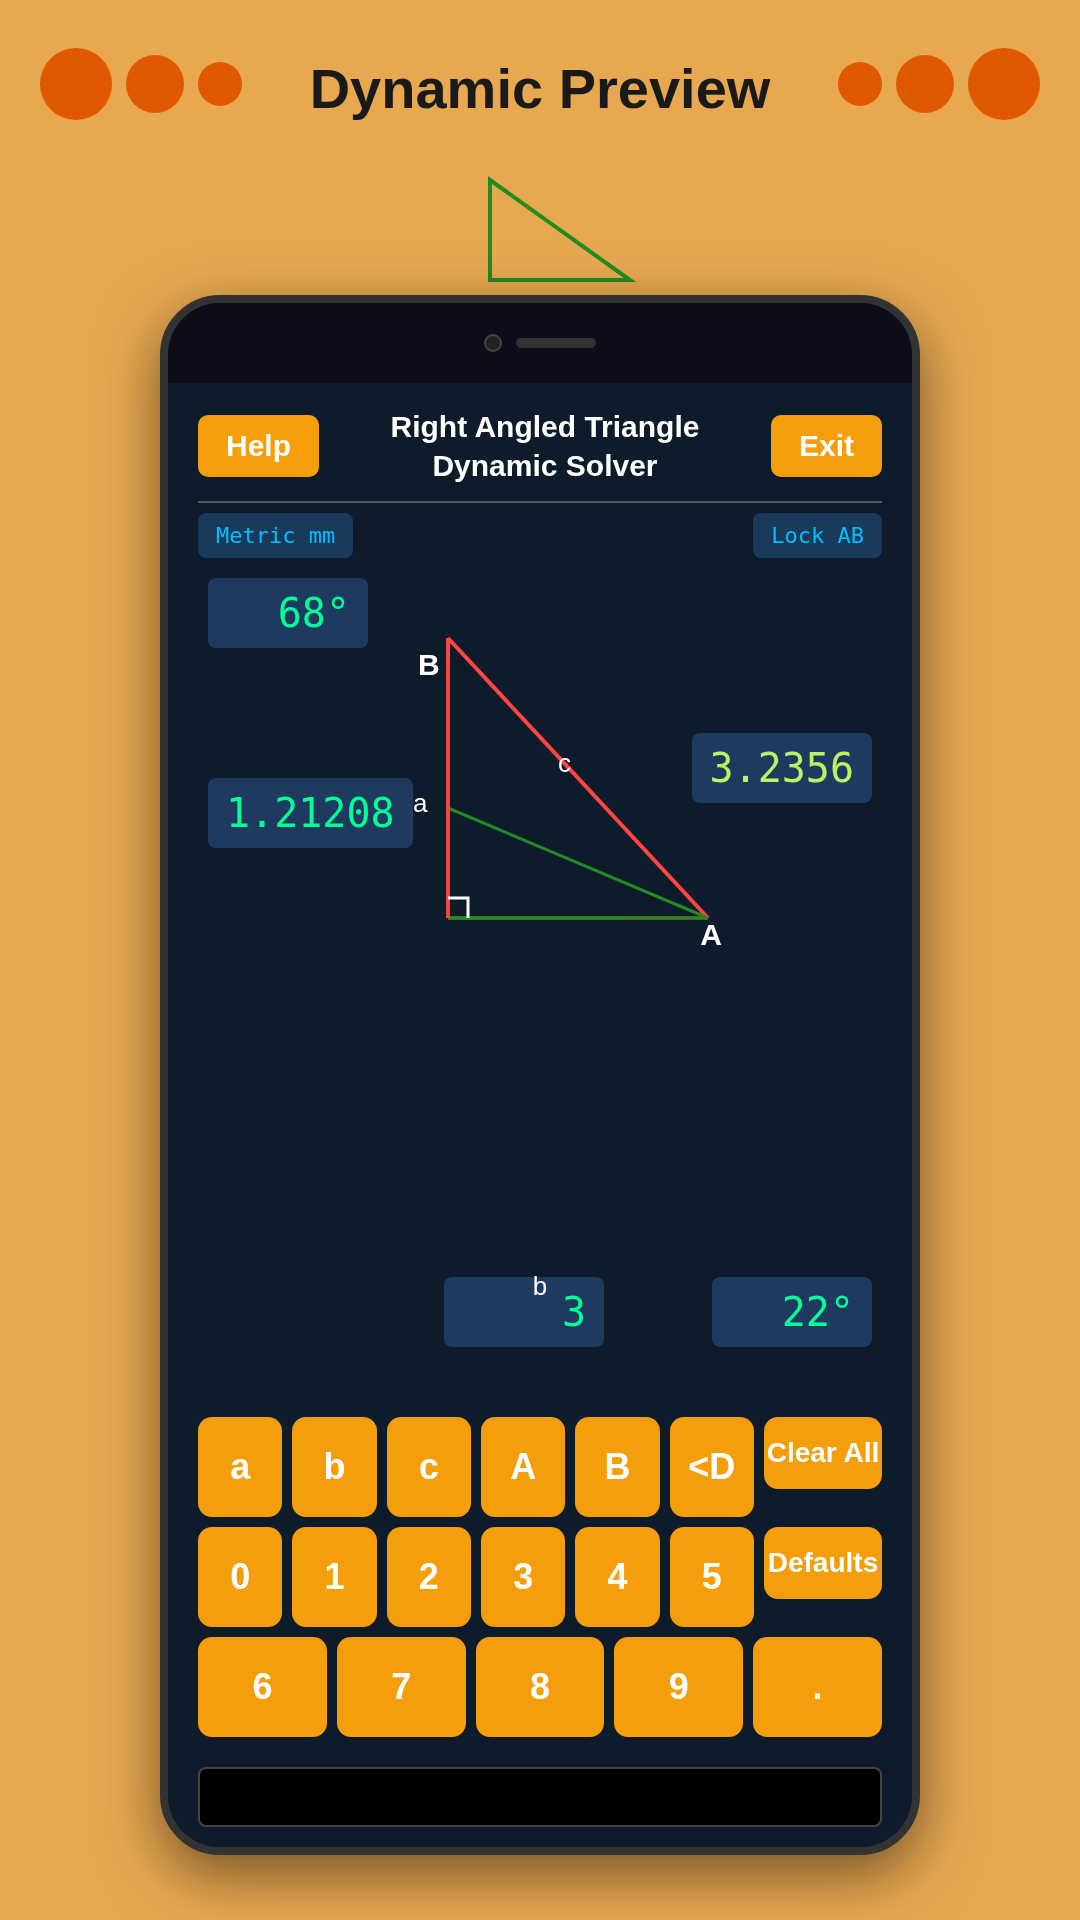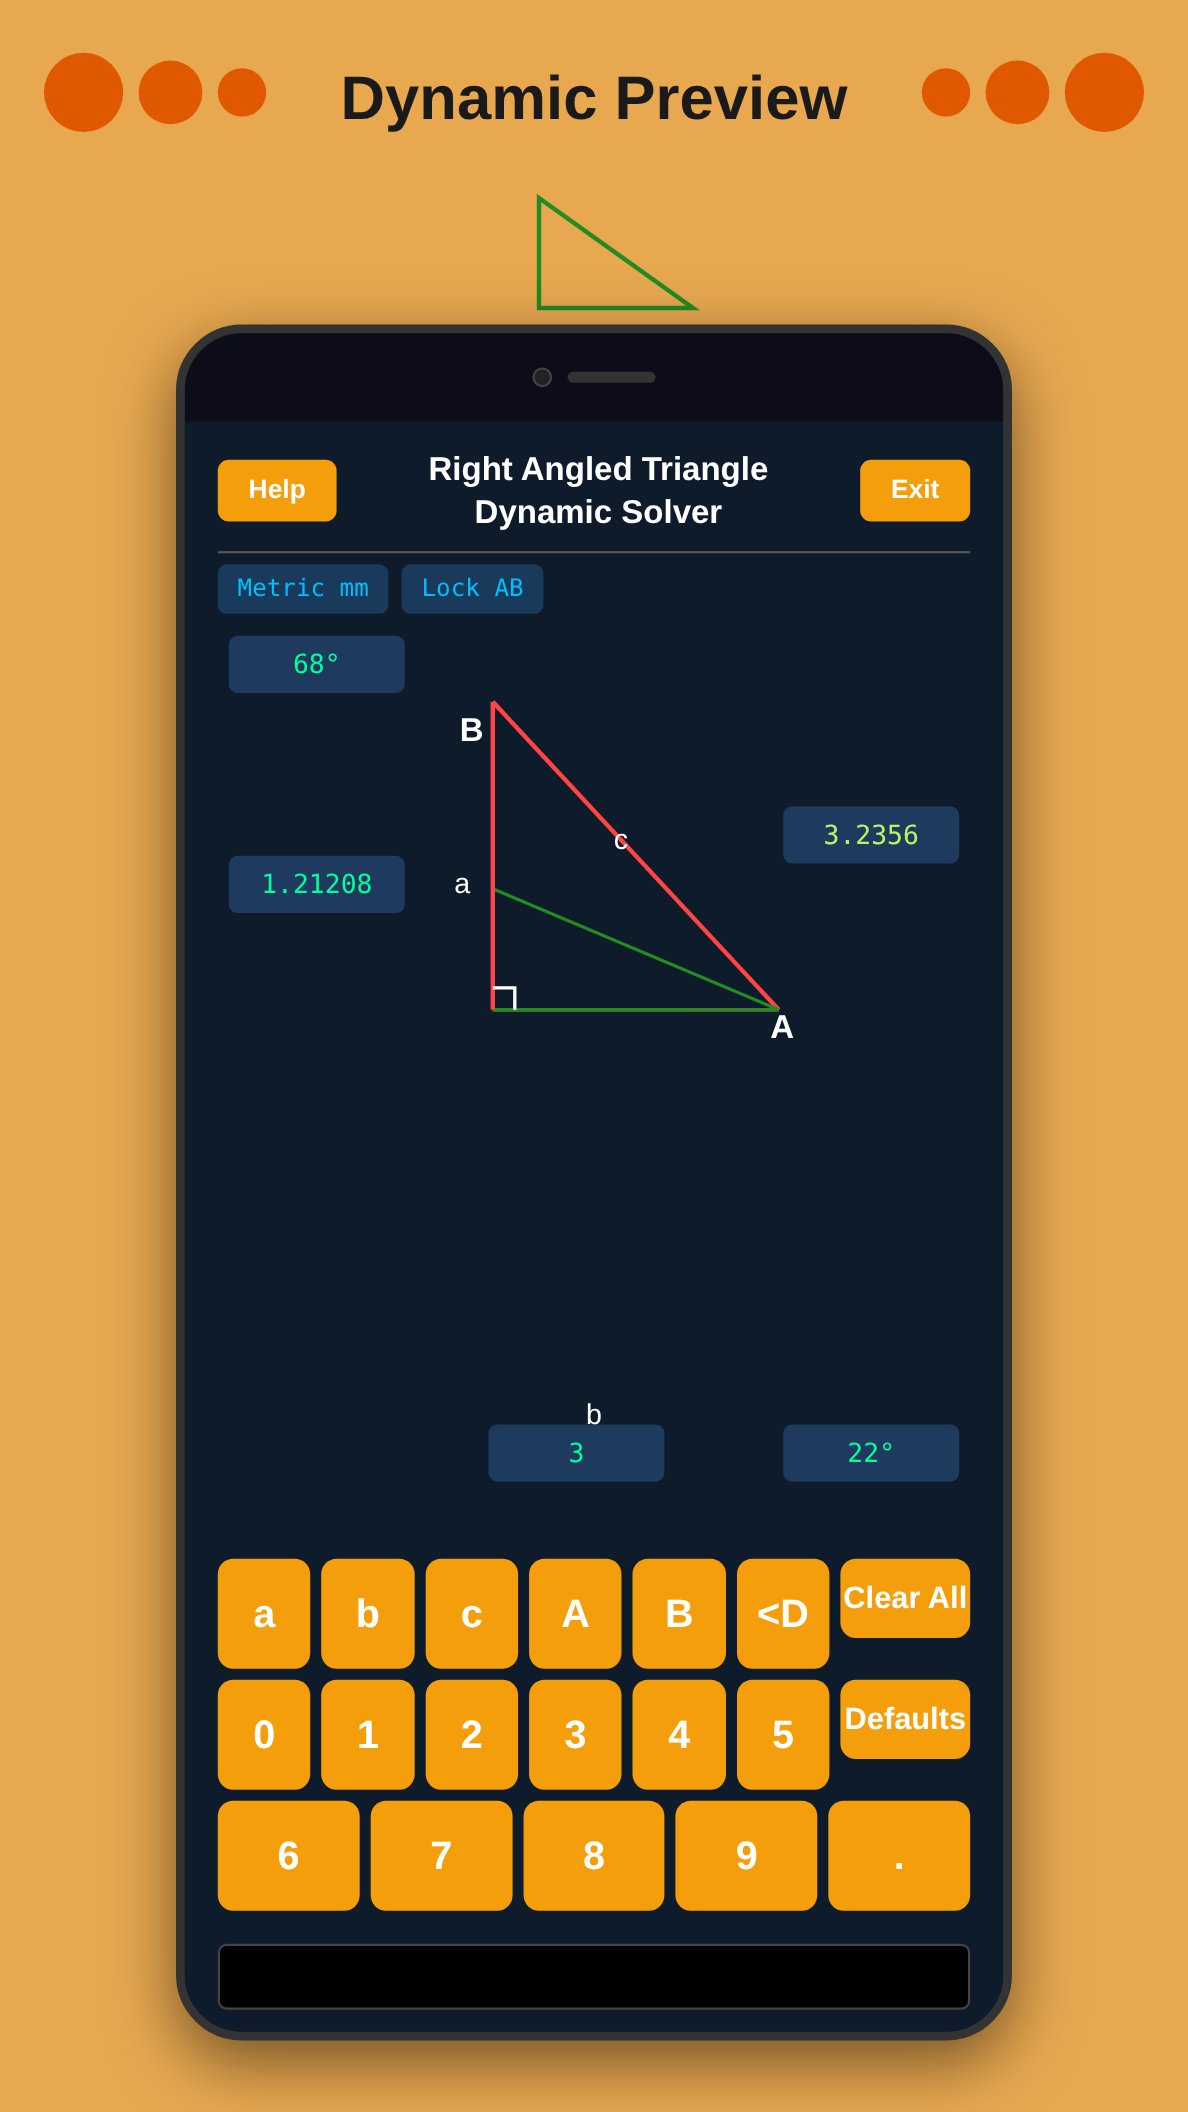--- a/index.html
+++ b/index.html
@@ -134,21 +134,21 @@
       justify-content: space-between;
       padding: 24px 10px 16px 10px;
     }
 
     .btn-help, .btn-exit {
       background-color: #F59E0B;
       color: white;
       border: none;
       border-radius: 10px;
       padding: 14px 28px;
-      font-size: 24px;
+      font-size: 30px;
       font-weight: bold;
       cursor: pointer;
     }
 
     .app-title-inner {
       text-align: center;
       color: white;
       font-size: 30px;
       font-weight: bold;
       line-height: 1.3;
@@ -157,21 +157,21 @@
     
     .divider {
       height: 2px;
       background-color: #555;
       margin: 0 10px 10px 10px;
     }
 
     
     .controls-row {
       display: flex;
-      justify-content: flex-start;
+      justify-content: space-between;
       gap: 12px;
       padding: 0 10px 10px 10px;
     }
 
     .btn-metric, .btn-lock {
       background-color: #1a3a5c;
       color: #00BFFF;
       border: none;
       border-radius: 8px;
       padding: 10px 18px;
@@ -188,24 +188,24 @@
     }
 
     
     .value-field {
       position: absolute;
       background-color: #1e3a5f;
       color: #00FF66;
       border: none;
       border-radius: 8px;
       padding: 12px 18px;
-      font-size: 24px;
+      font-size: 40px;
       font-family: monospace;
       min-width: 160px;
-      text-align: center;
+      text-align: right;
     }
 
     .field-angle-b {
       top: 10px;
       left: 20px;
       color: #00FF99;
     }
 
     .field-c {
       top: 165px;

